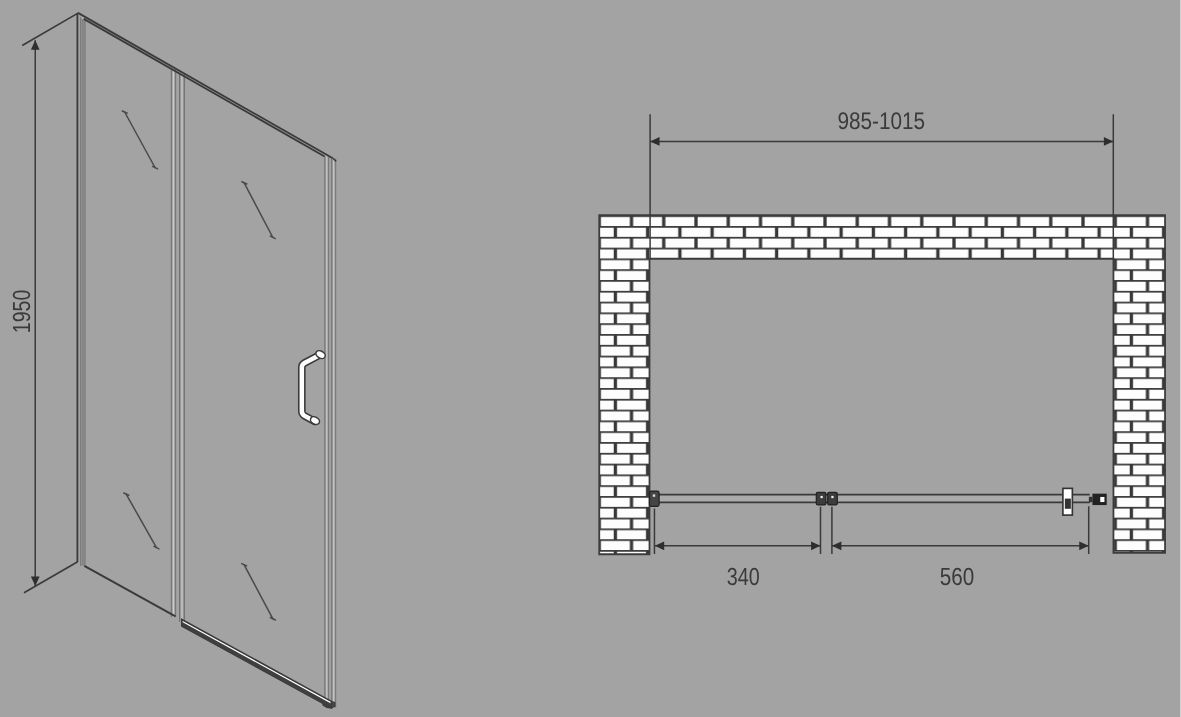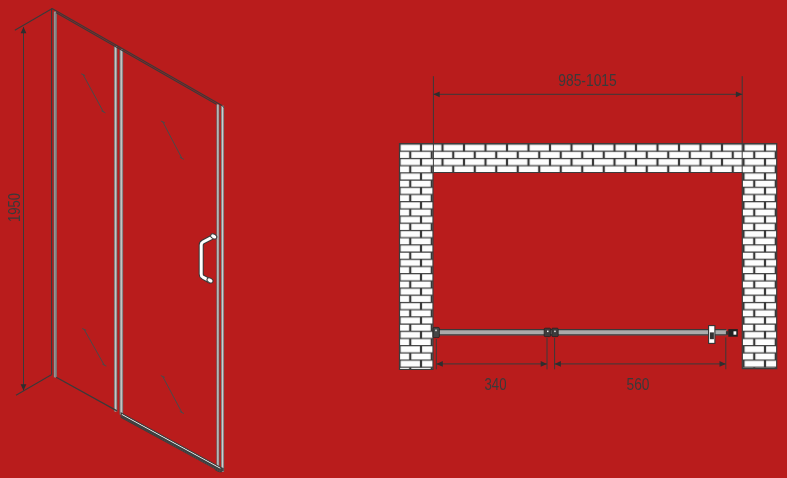--- a/index.html
+++ b/index.html
@@ -1,16 +1,16 @@
 <!DOCTYPE html>
 <html><head>
 <meta charset="utf-8">
 <style>
   html,body{margin:0;padding:0;background:#fbfbfb;}
-  .wrap{width:787px;height:478px;position:relative;overflow:hidden;background:#b91c1c;}
+  .wrap{width:787px;height:478px;position:relative;overflow:hidden;background:#a3a3a3;}
   svg{position:absolute;top:0;left:0;}
   text{font-family:"Liberation Sans",sans-serif;fill:#3a3a3a;}
 </style>
 </head>
 <body>
 <div class="wrap">
 <svg width="787" height="478" viewBox="0 0 787 478" fill="none">
 <defs>
   <pattern id="brick" width="21.5" height="14.4" patternUnits="userSpaceOnUse" patternTransform="translate(399.5,143.5)">
     <rect width="21.5" height="14.4" fill="#fdfdfd"></rect>

